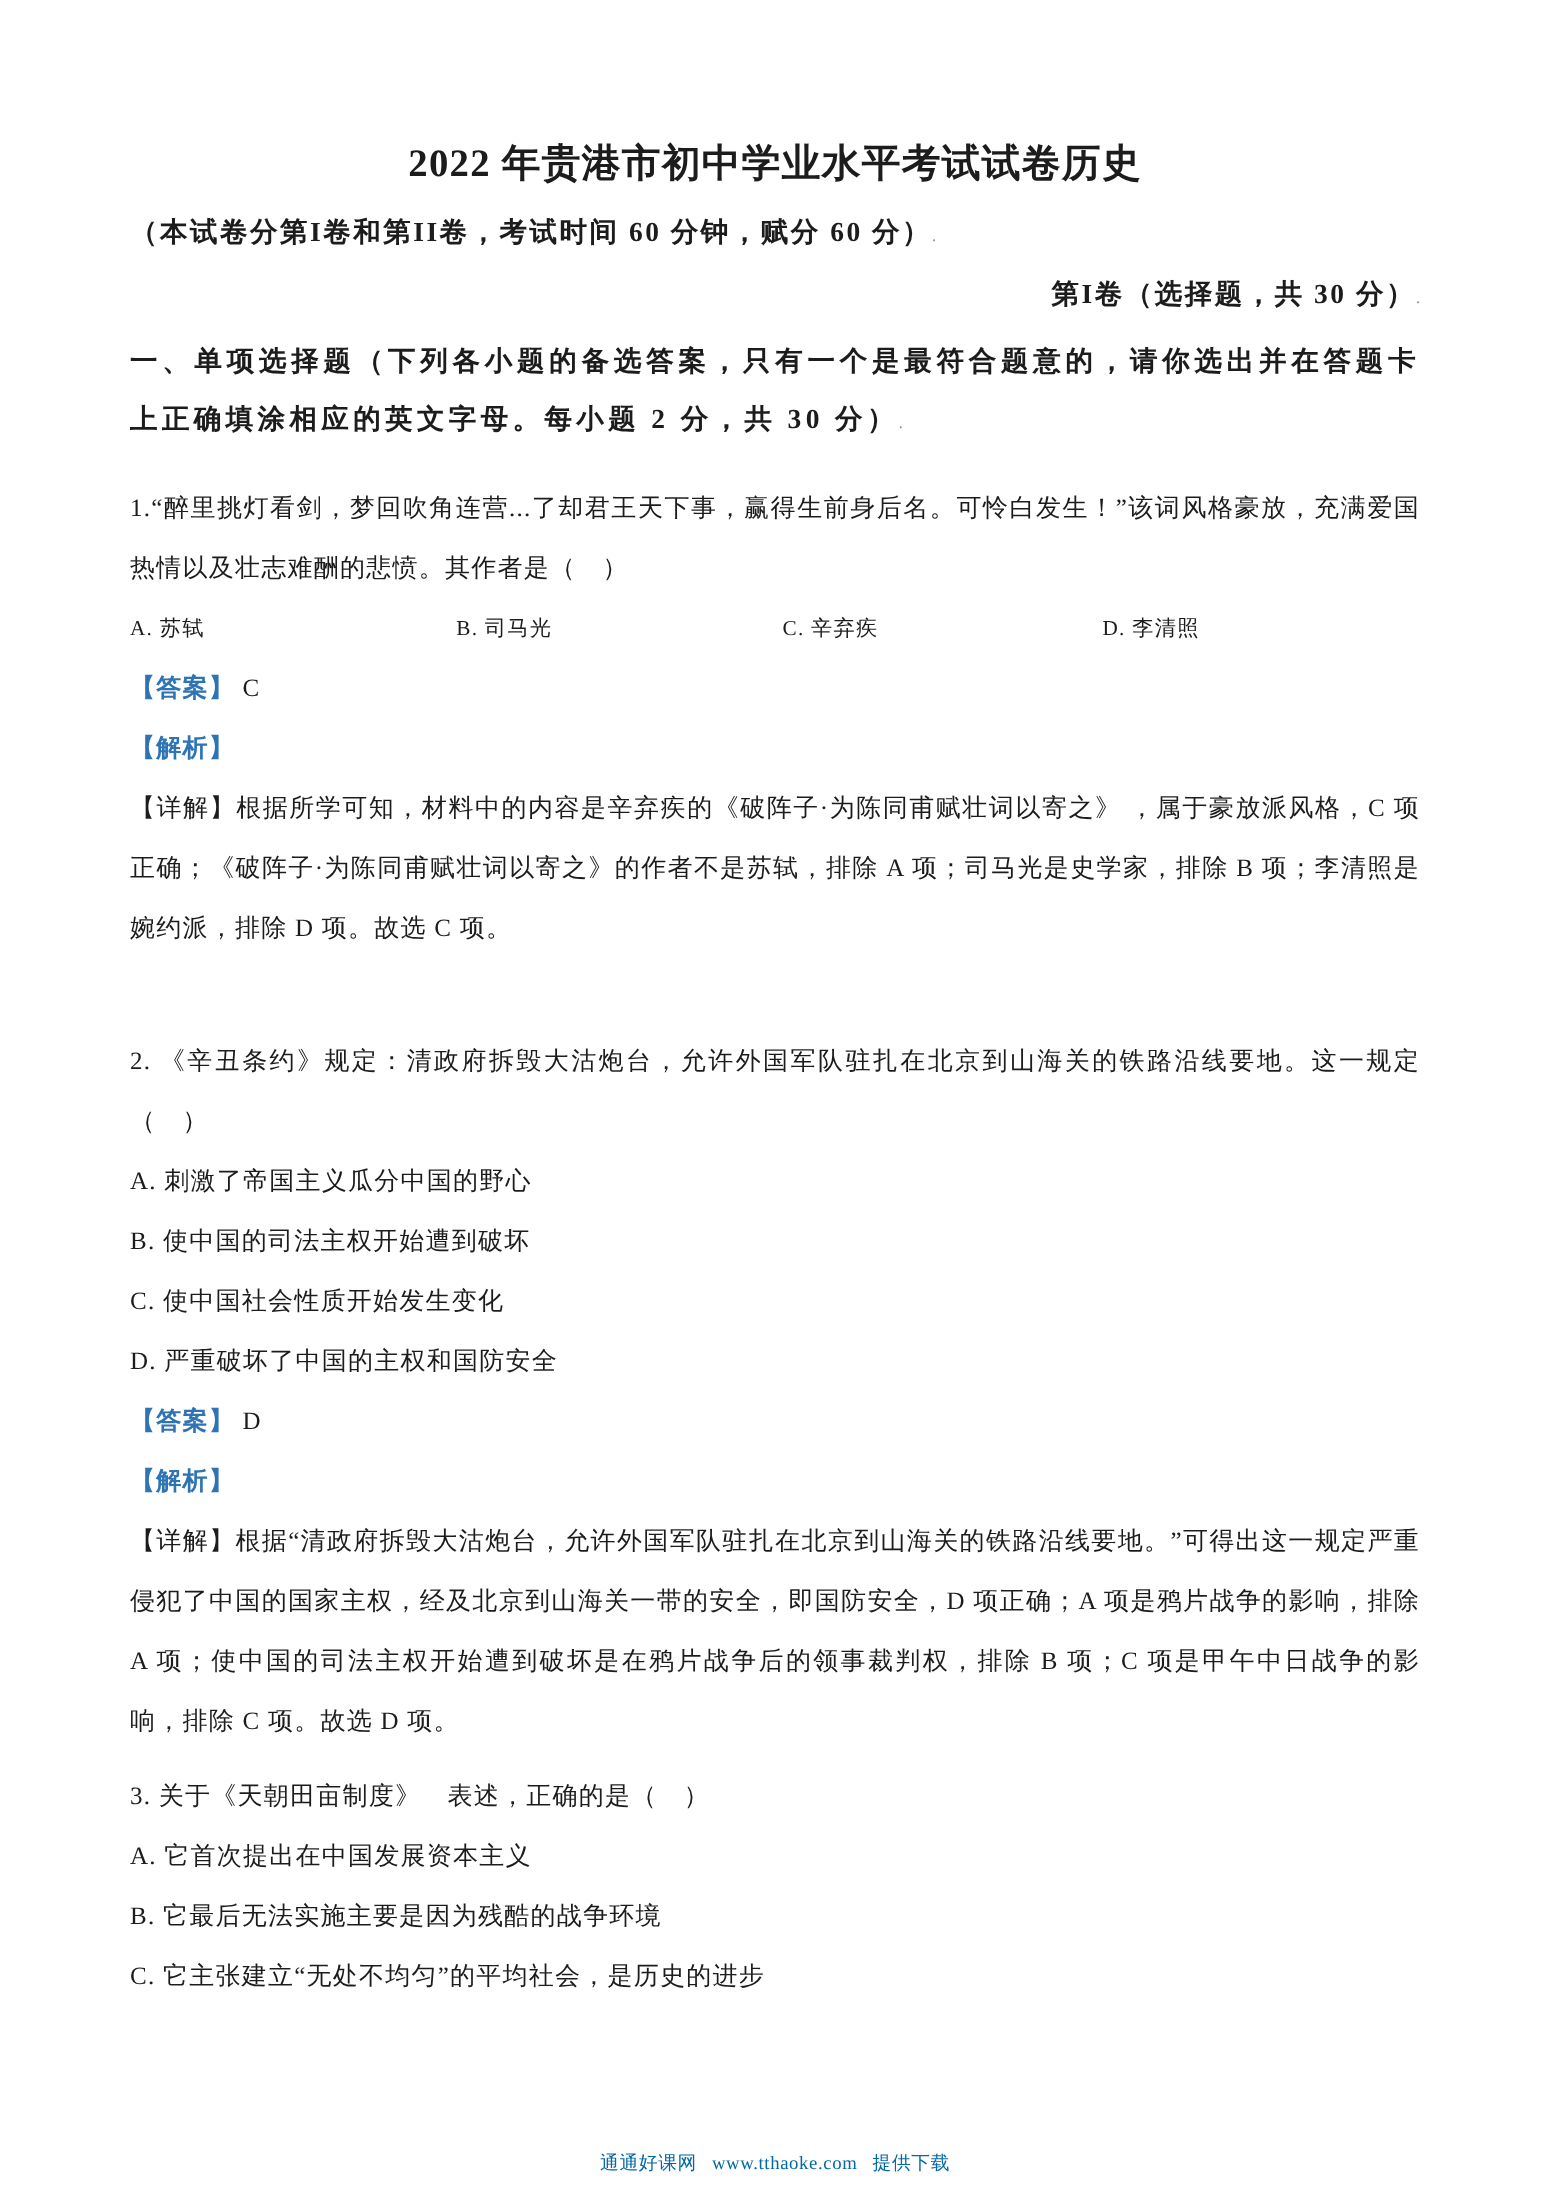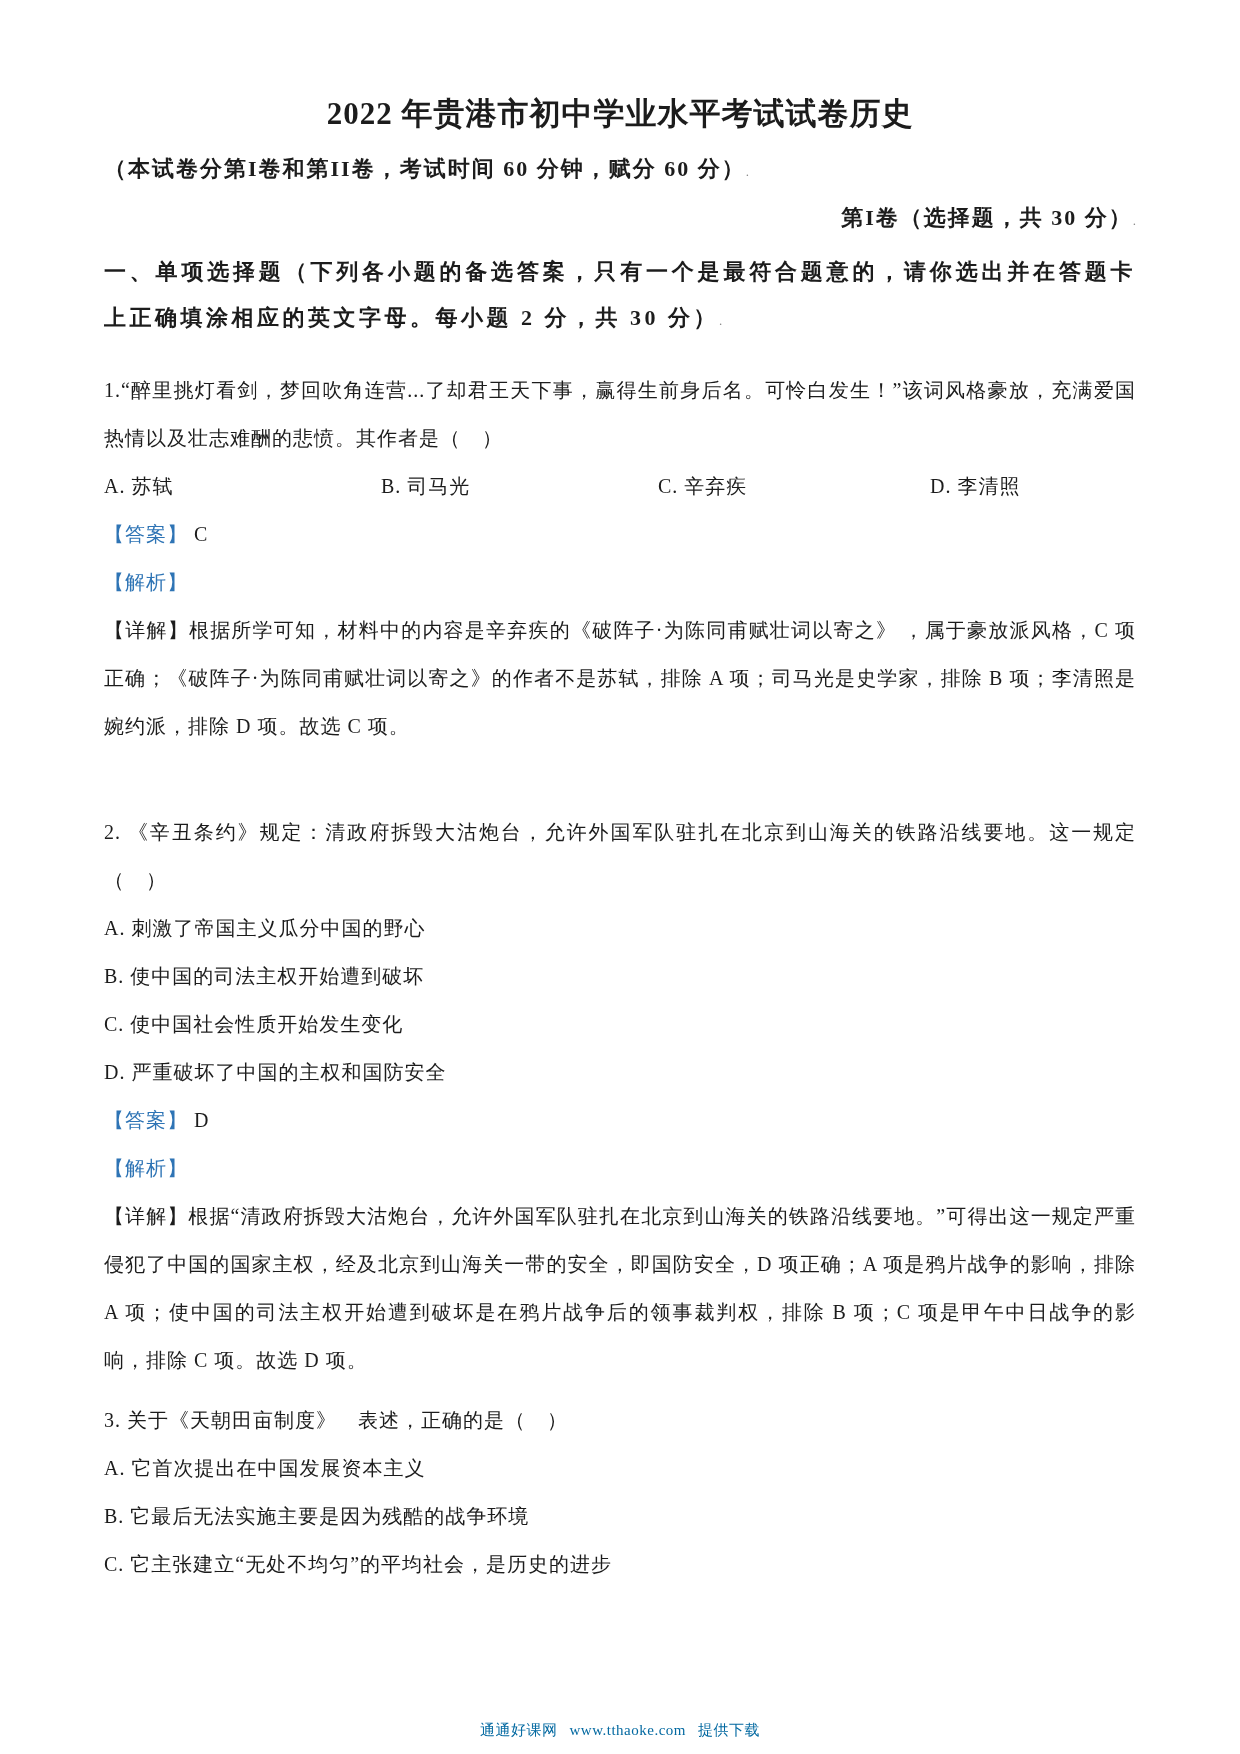--- a/index.html
+++ b/index.html
@@ -9,22 +9,21 @@
   }
   body {
     width: 1240px;
     height: 1754px;
     position: relative;
     font-family: "Liberation Serif", "DejaVu Serif", serif;
     color: #1c1c1c;
     overflow: hidden;
   }
   .page {
-    padding: 68px 104px 0 104px;
-    margin-top: 24px;
+    padding: 109px 104px 0 104px;
   }
   .doc-title {
     text-align: center;
     font-size: 31px;
     font-weight: bold;
     line-height: 44px;
     letter-spacing: 1px;
     margin: 0;
   }
   .doc-subtitle {
@@ -71,32 +70,32 @@
   }
   .q2-block {
     margin-top: 58px;
   }
   .q3-block {
     margin-top: 12px;
   }
   .options-row {
     display: grid;
     grid-template-columns: 261px 261px 256px 1fr;
-    font-size: 20px;
+    font-size: 17px;
     line-height: 48px;
     letter-spacing: 1px;
-    gap: 16px;
   }
   .option-line {
     font-size: 20px;
     line-height: 48px;
     letter-spacing: 1px;
   }
   .label-blue {
     color: #2E74B5;
+    font-weight: bold;
   }
   .answer-value {
     margin-left: 6px;
   }
   .doc-footer {
     position: absolute;
     left: 0;
     right: 0;
     bottom: 14px;
     text-align: center;

